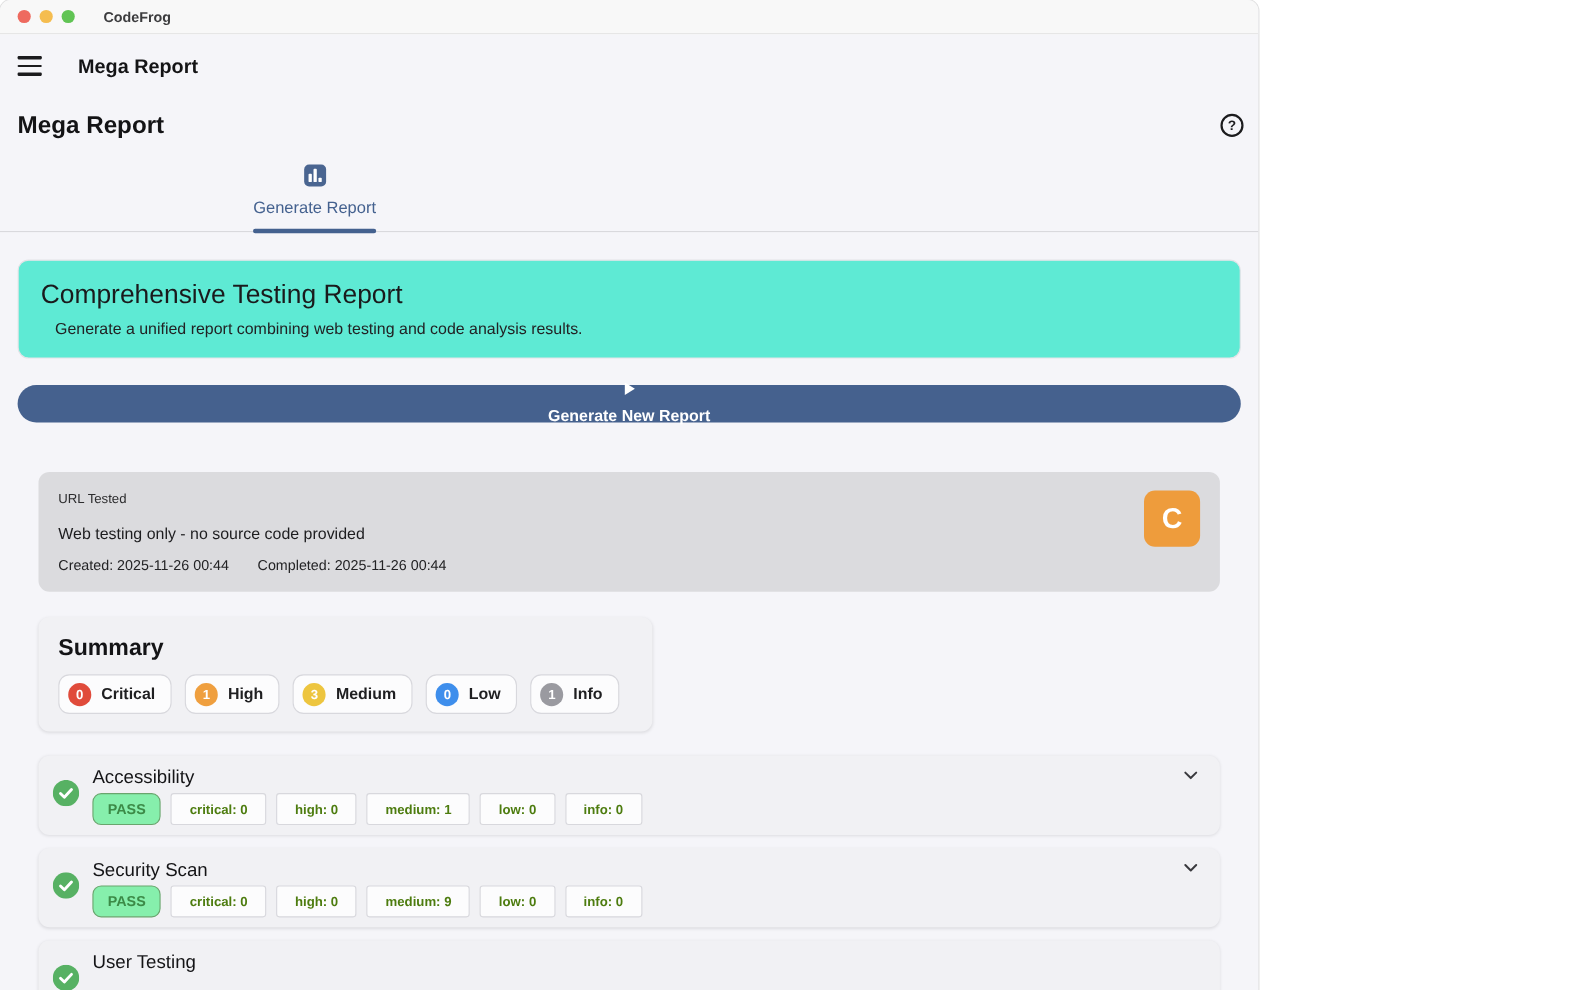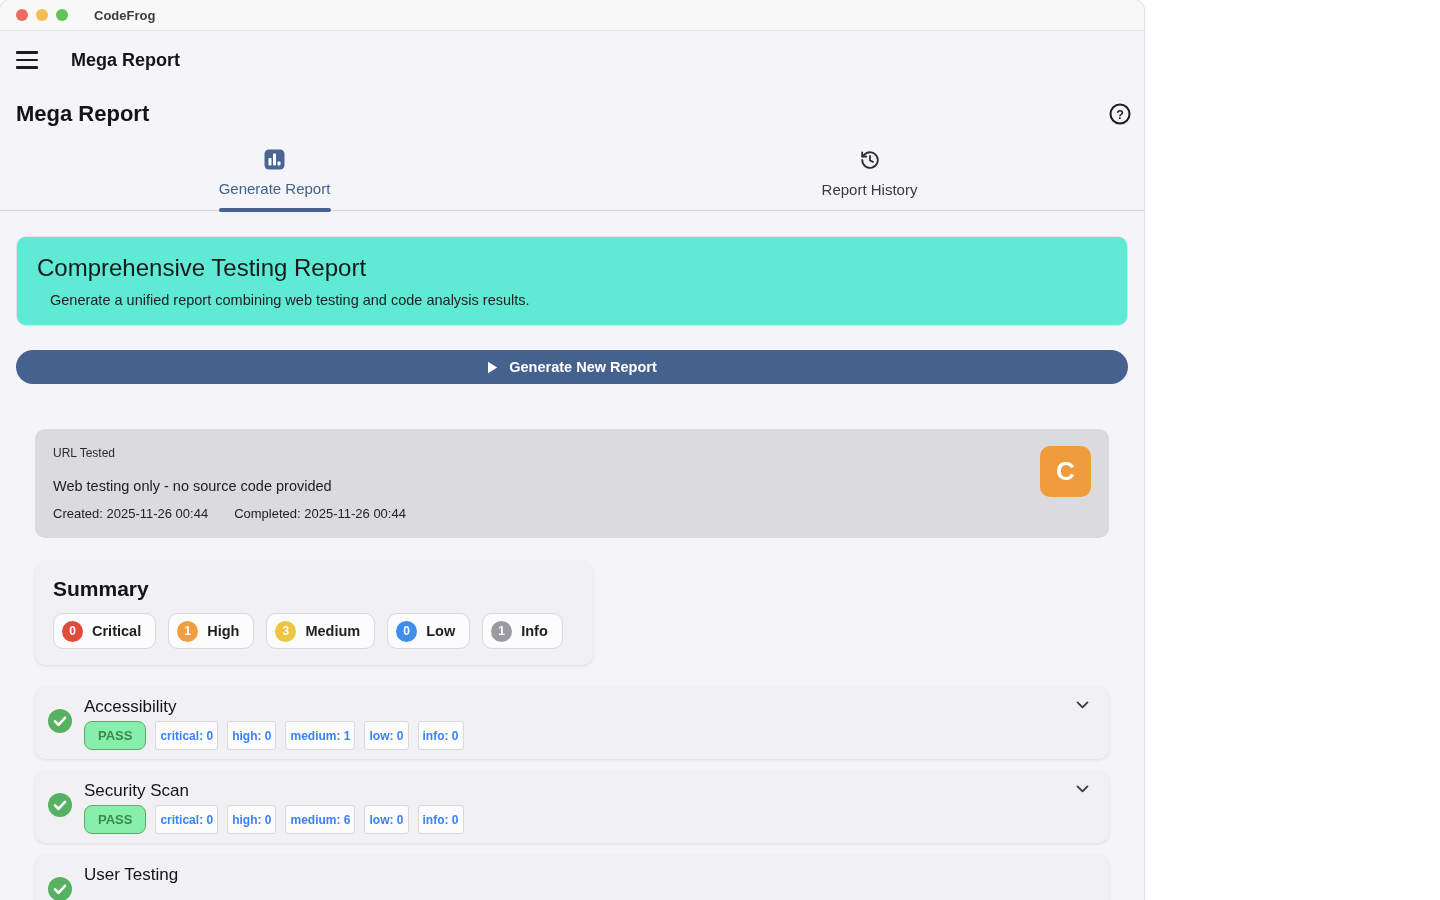--- a/index.html
+++ b/index.html
@@ -41,21 +41,21 @@
   .main { padding:0 16px; }
   .intro-card {
     margin-top:25px; background:#5eead4; border:1px solid #e3e3e7; border-radius:10px;
     padding:15px 20px 17px 20px;
   }
   .intro-title { font-size:24px; font-weight:500; color:#1a1a1c; line-height:32px; }
   .intro-desc { margin-top:8px; font-size:14.5px; color:#222224;margin-left:13px; }
   .gen-btn {
     margin-top:24px; width:100%; height:34px; border:none; border-radius:17px;
     background:#45618e; color:#ffffff; font-family:inherit; font-size:14.5px; font-weight:600;
-    display:flex; align-items:center; justify-content:center; gap:11px; cursor:pointer;
+    display:flex; align-items:center; justify-content:center; gap:11px; cursor:pointer;flex-direction:column;
   }
   .subsection { padding:0 19px; }
   
   .report-card {
     margin-top:45px; background:#dbdbde; border-radius:10px; padding:17px 18px; position:relative;
   }
   .url-label { font-size:12px; font-weight:400; color:#2c2c2e; }
   .url-value { margin-top:3px; font-size:16px; font-weight:700; color:#141416; }
   .mode-text { margin-top:18px; font-size:14.5px; color:#1d1d1f; }
   .dates-row { margin-top:12px; display:flex; gap:26px; font-size:13px; color:#232325; }
@@ -89,21 +89,21 @@
   .check-wrap { width:24px; height:24px; margin-right:12px; flex:none; align-self:flex-start; margin-top:13px; }
   .section-body { flex:1; }
   .section-name { font-size:17px; font-weight:500; color:#141416; line-height:21px; }
   .section-badges { margin-top:4px; display:flex; gap:9px; align-items:center; }
   .pass-badge {
     background:#86efac; border:1.5px solid #69a56d; color:#3c8a47; font-size:13px; font-weight:700;
     border-radius:8px; padding:0 13px; height:29px; display:flex; align-items:center;
   }
   .stat-pill {
     background:#fcfcfd; border:1px solid #d8d8dd; border-radius:3px; height:29px;
-    padding:0 4px; display:flex; align-items:center; font-size:12px; font-weight:700; color:#3b82f6;
+    padding:0 16px; display:flex; align-items:center; font-size:12px; font-weight:700; color:#4d7c0f;
   }
   .chevron { flex:none; margin-left:12px; }
 </style>
 </head>
 <body>
 
 <div class="window">
 
   <div class="titlebar">
     <div class="traffic">
@@ -139,31 +139,20 @@
         <svg width="21" height="21" viewBox="0 0 21 21">
           <rect x="0.5" y="0.5" width="20" height="20" rx="4.5" fill="#4a6591"></rect>
           <rect x="4.5" y="9" width="3" height="7.5" rx="0.8" fill="#ffffff"></rect>
           <rect x="9" y="4.5" width="3" height="12" rx="0.8" fill="#ffffff"></rect>
           <rect x="13.5" y="12.5" width="3" height="4" rx="0.8" fill="#ffffff"></rect>
         </svg>
       </span>
       <span class="tab-label">Generate Report</span>
       <span class="tab-underline"></span>
     </div>
-    <div class="tab">
-      <span>
-        <svg width="22" height="22" viewBox="0 0 24 24" fill="none" stroke="#2e2e32" stroke-width="2" stroke-linecap="round" stroke-linejoin="round">
-          <path d="M3.5 12a8.5 8.5 0 1 0 2.6-6.1L3.5 8.2"></path>
-          <path d="M3.5 3.8v4.4h4.4"></path>
-          <path d="M12 7.5v5l3.2 1.6"></path>
-        </svg>
-      </span>
-      <span class="tab-label">Report History</span>
-
-    </div>
   </div>
 
   <div class="main">
 
     <div class="intro-card">
       <div class="intro-title">Comprehensive Testing Report</div>
       <div class="intro-desc">Generate a unified report combining web testing and code analysis results.</div>
     </div>
 
     <button class="gen-btn">
@@ -244,21 +233,21 @@
             <circle cx="12" cy="12" r="12" fill="#57b163"></circle>
             <path d="M7 12.4 L10.5 15.8 L17 8.8" stroke="#ffffff" stroke-width="2.6" fill="none" stroke-linecap="round" stroke-linejoin="round"></path>
           </svg>
         </span>
         <div class="section-body">
           <div class="section-name">Security Scan</div>
           <div class="section-badges">
             <span class="pass-badge">PASS</span>
             <span class="stat-pill">critical: 0</span>
             <span class="stat-pill">high: 0</span>
-            <span class="stat-pill">medium: 6</span>
+            <span class="stat-pill">medium: 9</span>
             <span class="stat-pill">low: 0</span>
             <span class="stat-pill">info: 0</span>
           </div>
         </div>
         <span class="chevron">
           <svg width="17" height="17" viewBox="0 0 24 24" fill="none" stroke="#3a3a3e" stroke-width="2.6" stroke-linecap="round" stroke-linejoin="round">
               <path d="M5 9 L12 16 L19 9"></path>
             </svg>
         </span>
       </div>

